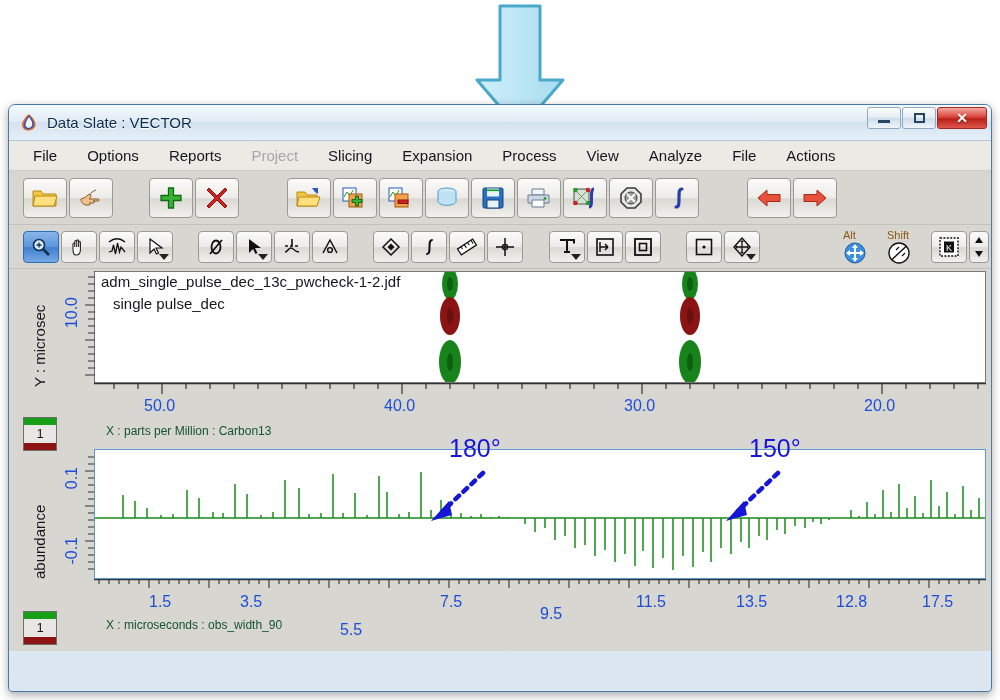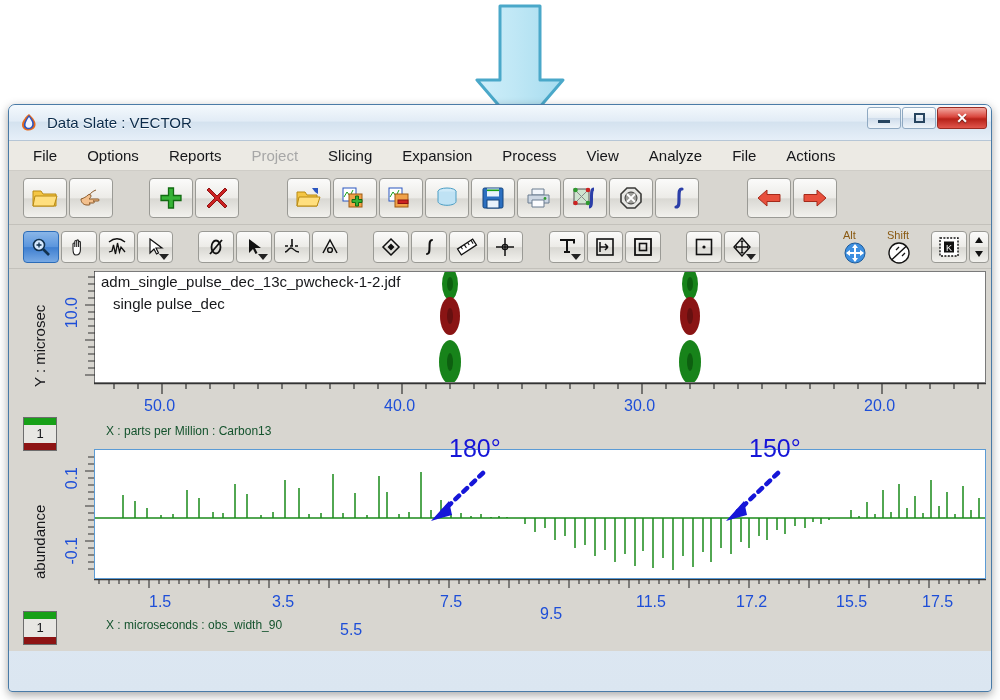--- a/index.html
+++ b/index.html
@@ -566,27 +566,27 @@
                    M285 0v5M295 0v9M305 0v5M315 0v5M325 0v5M335 0v5M345 0v5M355 0v9M365 0v5
                    M375 0v5M385 0v5M395 0v5M405 0v5M415 0v9M425 0v5M435 0v5M445 0v5M455 0v5
                    M465 0v5M475 0v9M485 0v5M495 0v5M505 0v5M515 0v5M525 0v5M535 0v9M545 0v5
                    M555 0v5M565 0v5M575 0v5M585 0v5M595 0v9M605 0v5M615 0v5M625 0v5M635 0v5
                    M645 0v5M655 0v9M665 0v5M675 0v5M685 0v5M695 0v5M705 0v5M715 0v9M725 0v5
                    M735 0v5M745 0v5M755 0v5M765 0v5M775 0v9M785 0v5M795 0v5M805 0v5M815 0v5
                    M825 0v5M835 0v9M845 0v5M855 0v5M865 0v5M875 0v5M885 0v5"></path>
         </g>
       </svg>
       <div class="tick-num" style="left:140px; top:324px;">1.5</div>
-      <div class="tick-num" style="left:231px; top:324px;margin-left:32px;">3.5</div>
+      <div class="tick-num" style="left:231px; top:324px;">3.5</div>
       <div class="tick-num" style="left:331px; top:324px;margin-top:28px;">5.5</div>
       <div class="tick-num" style="left:431px; top:324px;">7.5</div>
       <div class="tick-num" style="left:531px; top:324px;margin-top:12px;">9.5</div>
       <div class="tick-num" style="left:627px; top:324px;">11.5</div>
-      <div class="tick-num" style="left:727px; top:324px;">17.2</div>
-      <div class="tick-num" style="left:827px; top:324px;">15.5</div>
+      <div class="tick-num" style="left:727px; top:324px;">13.5</div>
+      <div class="tick-num" style="left:827px; top:324px;">12.8</div>
       <div class="tick-num" style="left:913px; top:324px;">17.5</div>
 
       <div class="panel-badge" style="left:14px; top:342px;">
         <div class="bar-top"></div>
         <div class="num">1</div>
         <div class="bar-bot"></div>
       </div>
       <div class="axis-text" style="left:97px; top:349px;">X : microseconds : obs_width_90</div>
 
     </div>

